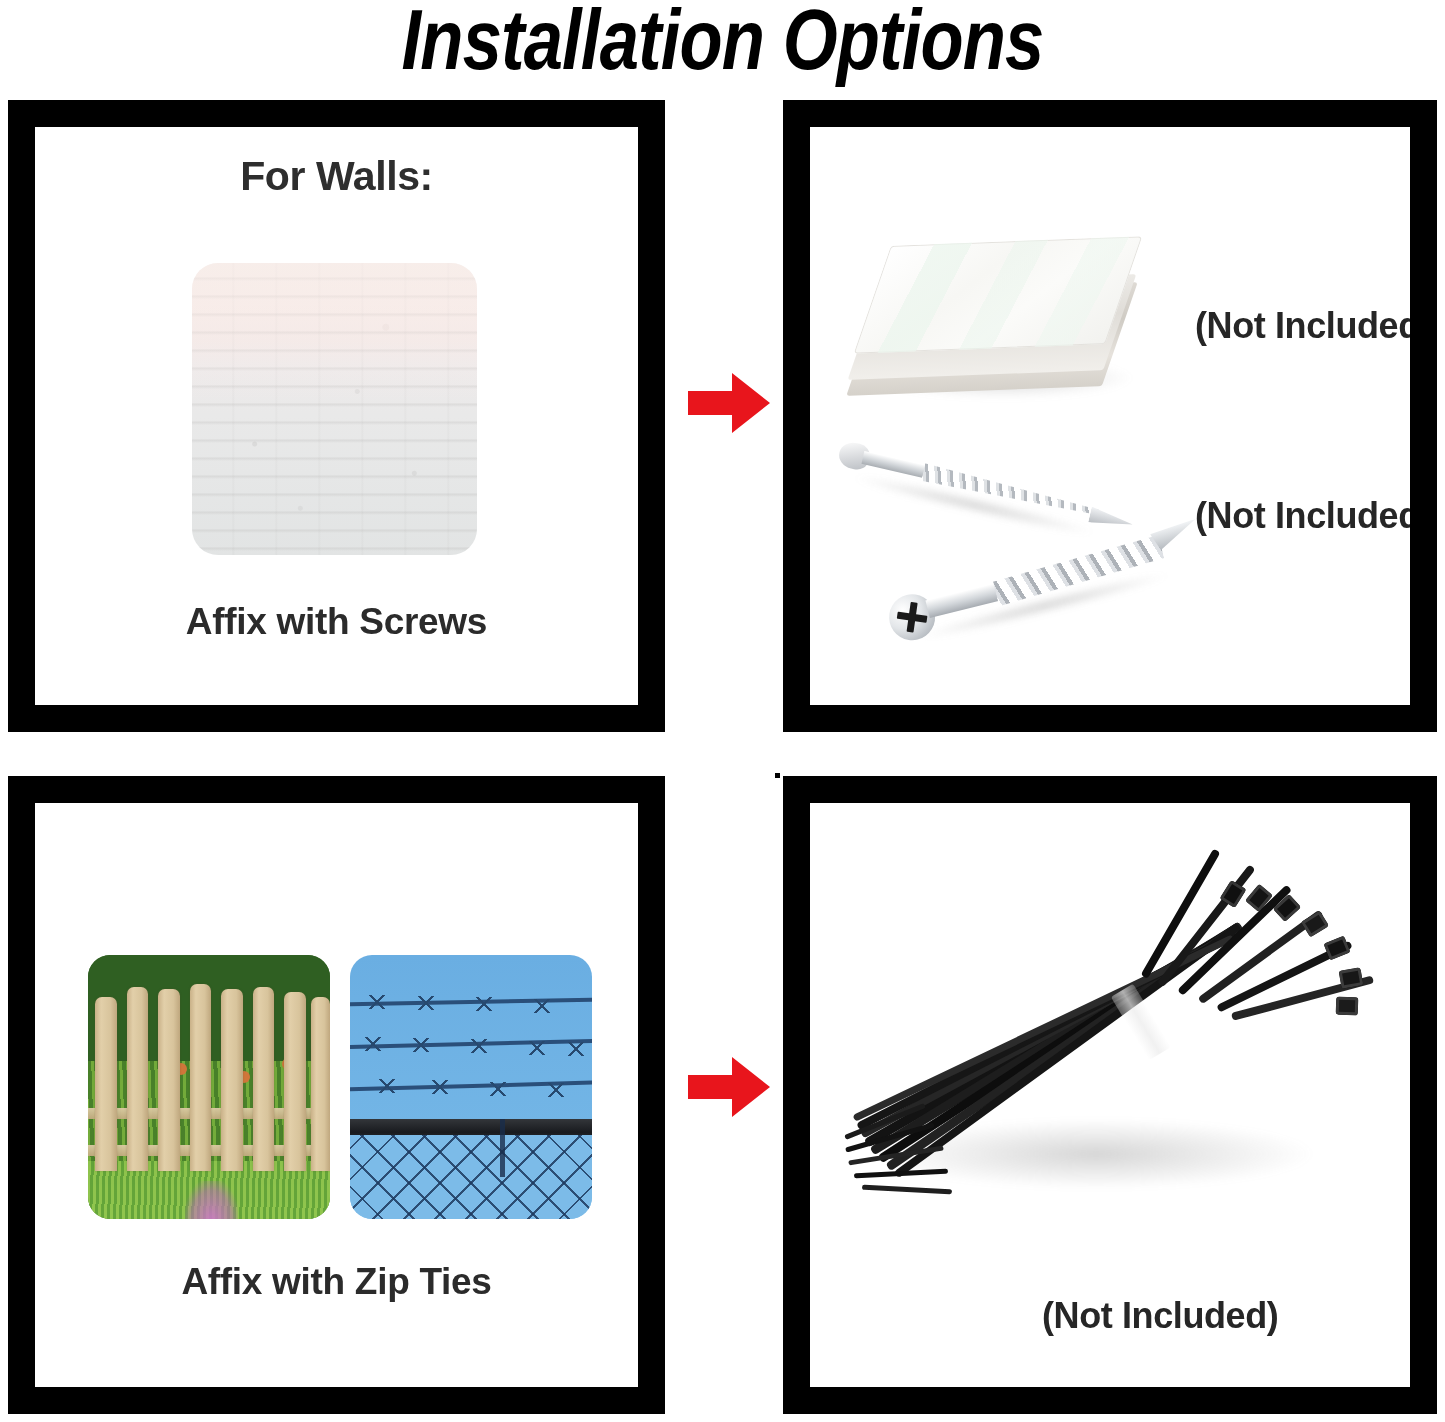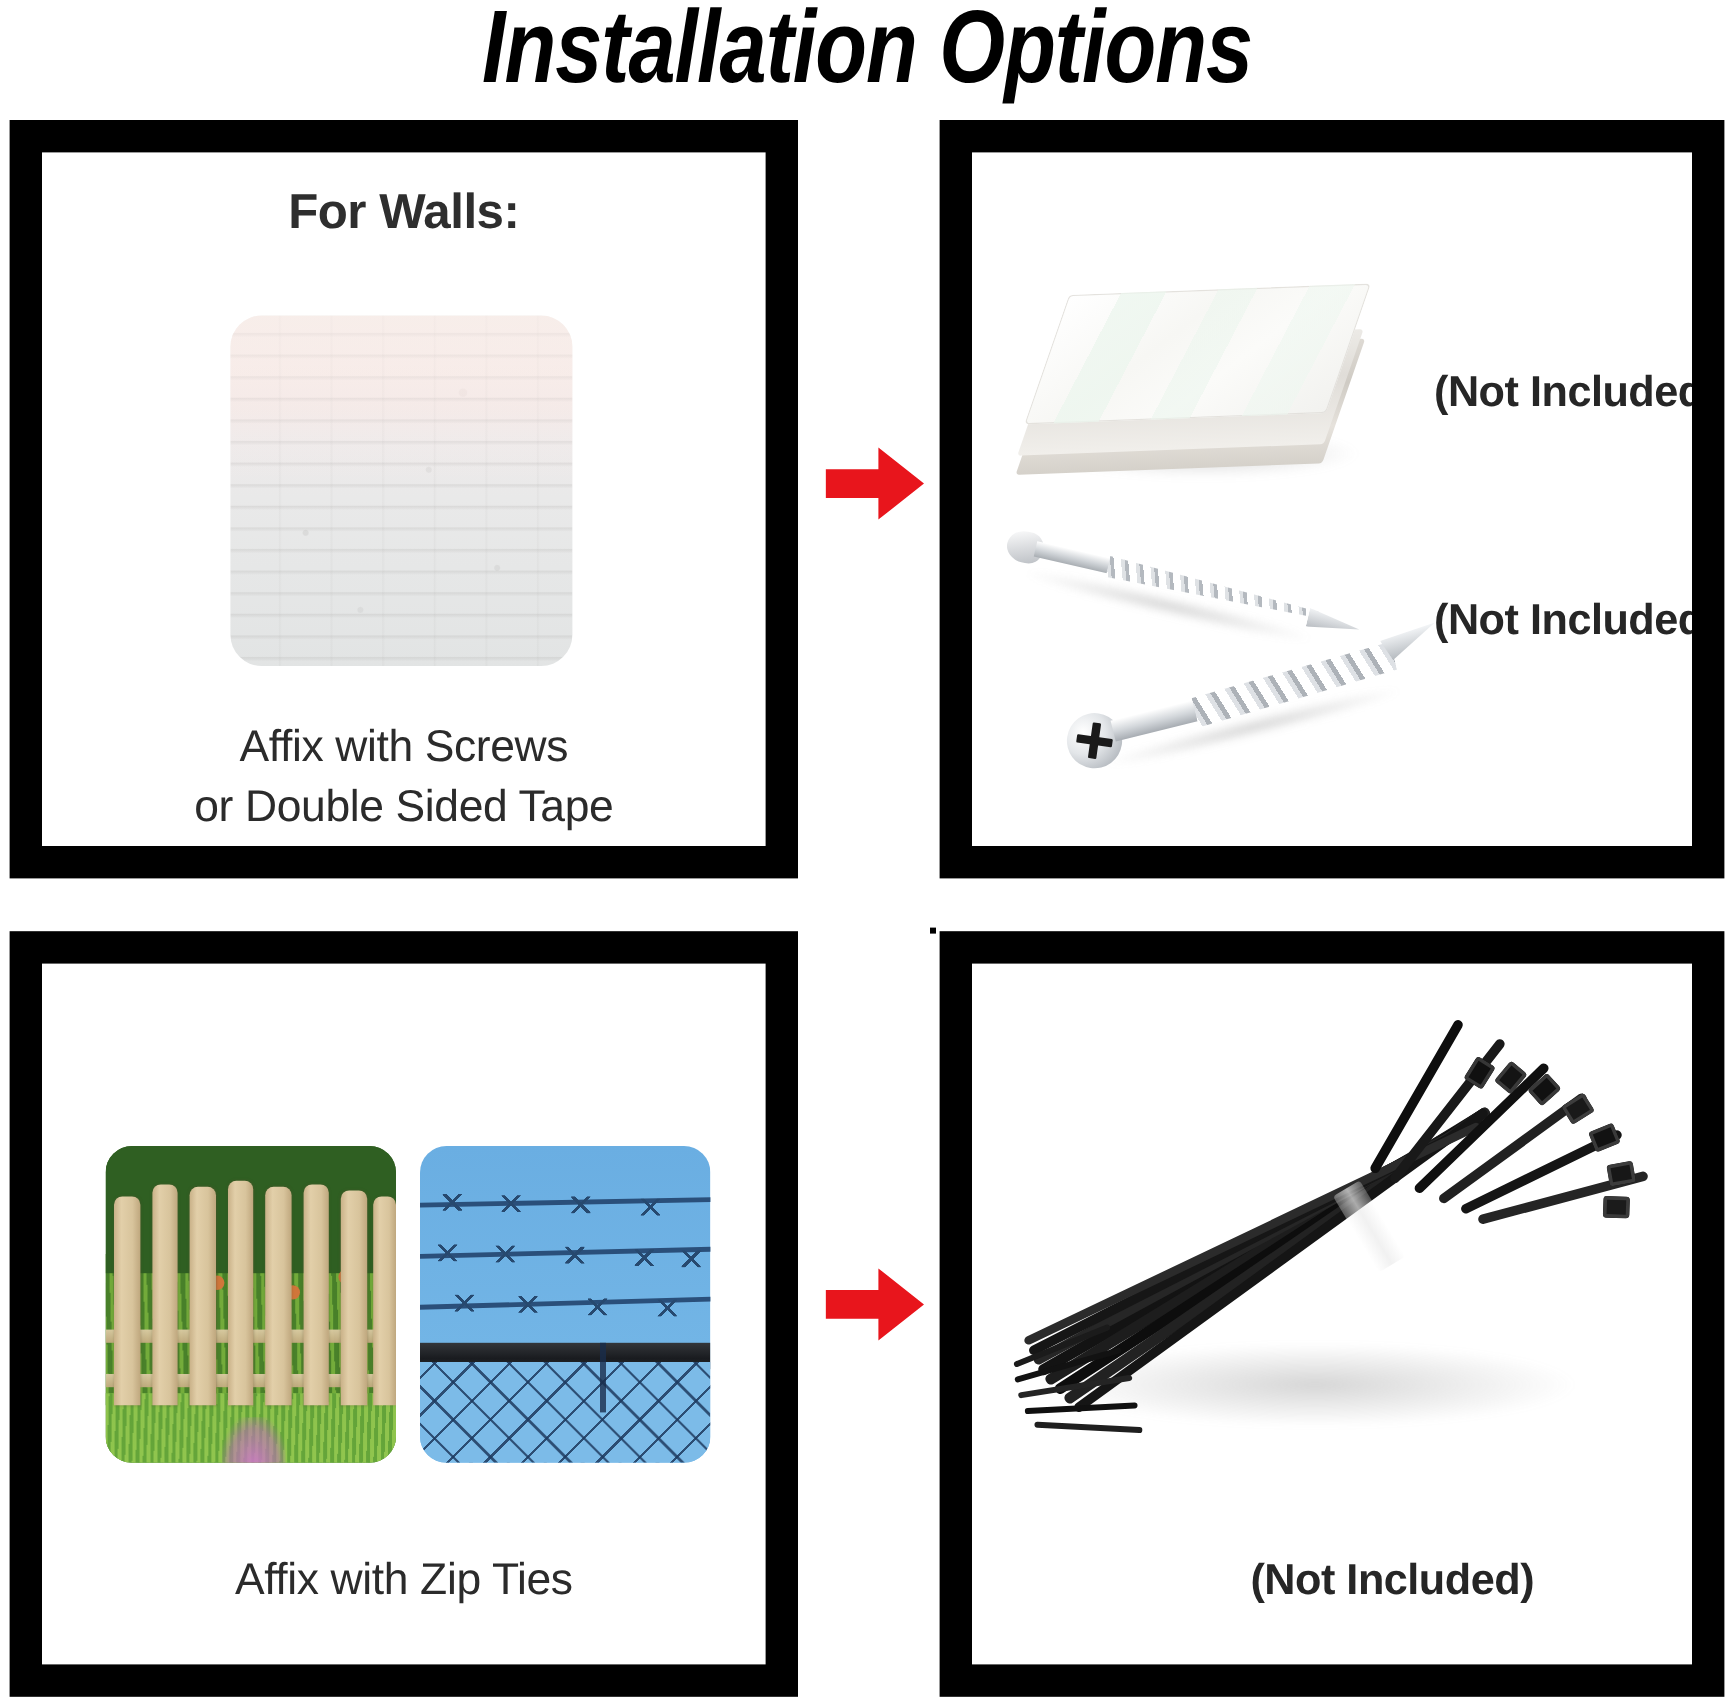--- a/index.html
+++ b/index.html
@@ -54,21 +54,21 @@
     font-weight: bold;
     color: #2e2e2e;
     letter-spacing: -0.4px;
     white-space: nowrap;
   }
   .caption-line {
     position: absolute;
     left: 0; width: 100%;
     text-align: center;
     font-size: 37px;
-    font-weight: normal;
+    font-weight: bold;
     color: #2b2b2b;
     letter-spacing: -0.3px;
     white-space: nowrap;
   }
   .note-label {
     position: absolute;
     font-size: 36px;
     font-weight: bold;
     color: #262626;
     letter-spacing: -0.4px;
@@ -228,21 +228,20 @@
       <div class="panel-heading" style="top:26px;">For Walls:</div>
 
       <div class="brick" style="left:157px; top:136px; width:285px; height:292px;">
         <div class="brick-courses"></div>
         <div class="brick-heads"></div>
         <div class="brick-noise"></div>
         <div style="position:absolute;inset:0;background:linear-gradient(to bottom, rgba(250,236,232,.55) 0%, rgba(250,240,238,.20) 30%, rgba(255,255,255,0) 48%);"></div>
       </div>
 
       <div class="caption-line" style="top:474px;">Affix with Screws</div>
-      <div class="caption-line" style="top:524px;">or Double Sided Tape</div>
     </div>
   </div>
 
   <div class="panel" id="panel-tr">
     <div class="panel-inner">
 
       <div class="tape-wrap" style="left:48px; top:108px; width:290px; height:190px;">
         <div class="shadow-soft" style="left:14px; top:122px; width:262px; height:42px;"></div>
 
         <div style="position:absolute; left:8px; top:52px; width:252px; height:104px;
@@ -365,21 +364,21 @@
         <div class="cl-barb" style="left:12%; top:47%;"></div>
         <div class="cl-barb" style="left:34%; top:47.5%;"></div>
         <div class="cl-barb" style="left:58%; top:48%;"></div>
         <div class="cl-barb" style="left:82%; top:48.5%;"></div>
 
         <div class="cl-rail" style="top:62%;"></div>
         <div class="cl-mesh" style="top:68%; height:32%;"></div>
         <div class="cl-post" style="left:62%; top:62%; height:22%;"></div>
       </div>
 
-      <div class="caption-line" style="top:492px;">Affix with Zip Ties</div>
+      <div class="caption-line" style="top:458px;">Affix with Zip Ties</div>
     </div>
   </div>
 
   <div class="panel" id="panel-br">
     <div class="panel-inner">
 
       <div style="position:absolute; left:26px; top:78px; width:556px; height:360px;">
 
         <div class="shadow-soft" style="left:40px; top:238px; width:440px; height:70px;"></div>
 

